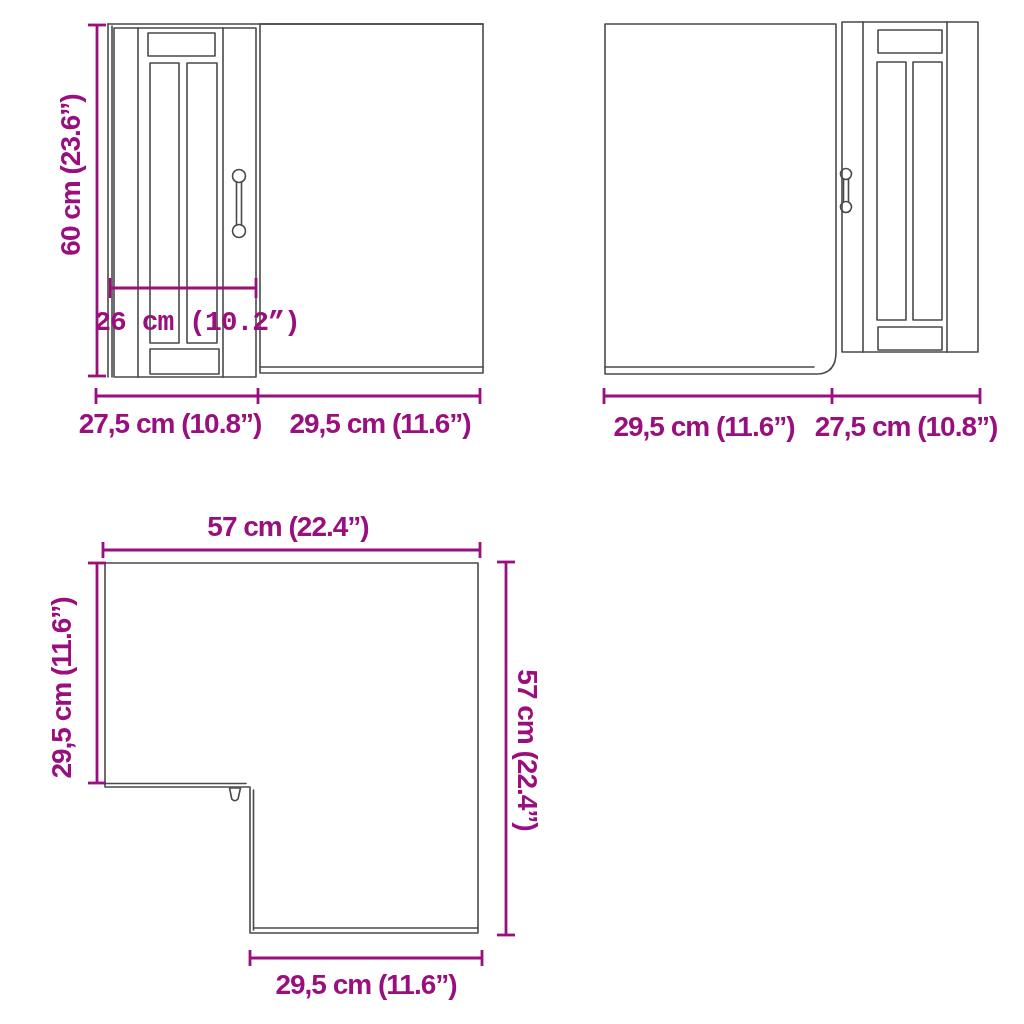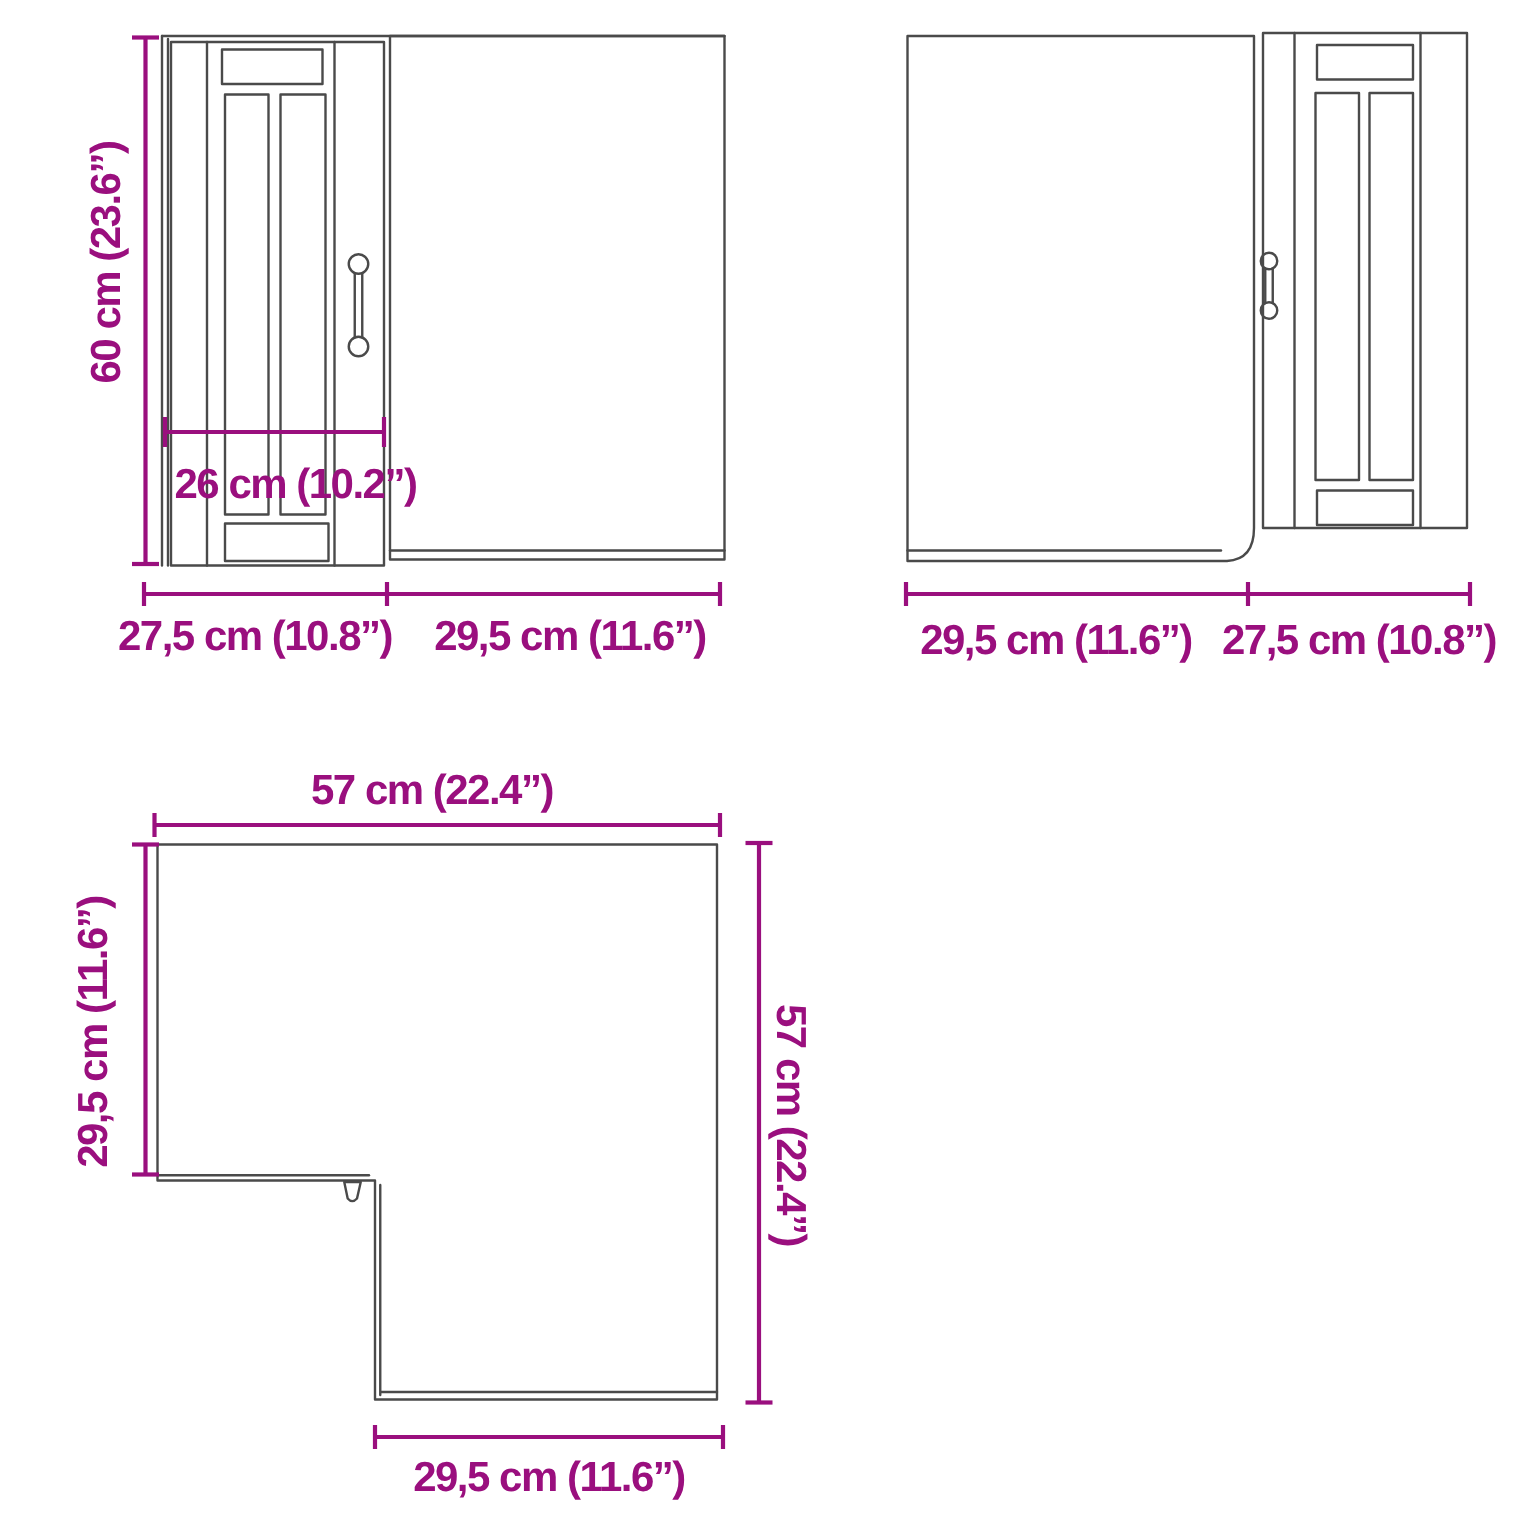--- a/index.html
+++ b/index.html
@@ -126,21 +126,21 @@
 
         <line x1="250" y1="958" x2="482" y2="958"></line>
         <line x1="250" y1="950" x2="250" y2="966"></line>
         <line x1="482" y1="950" x2="482" y2="966"></line>
       </g>
     </g>
   </svg>
 
   <div class="dim-label rot-ccw" style="left:-79px;  top:160px;">60 cm (23.6”)</div>
 
-  <div class="dim-label" style="left:47px; top:308px;">26 cm (10.2”)</div>
+  <div class="dim-label" style="left:47px; top:308px;font-family:Liberation Mono, monospace;">26 cm (10.2”)</div>
 
   <div class="dim-label" style="left:20px; top:409px;">27,5 cm (10.8”)</div>
 
   <div class="dim-label" style="left:230px; top:409px;">29,5 cm (11.6”)</div>
 
   <div class="dim-label" style="left:554px; top:412px;">29,5 cm (11.6”)</div>
 
   <div class="dim-label" style="left:756px; top:412px;">27,5 cm (10.8”)</div>
 
   <div class="dim-label" style="left:138px; top:512px;">57 cm (22.4”)</div>

